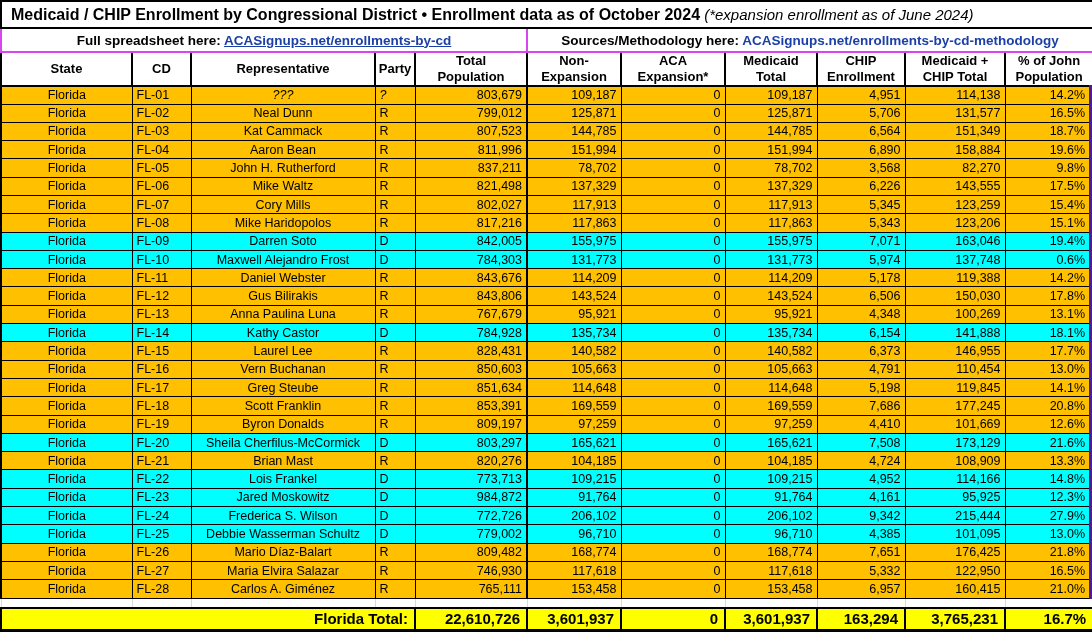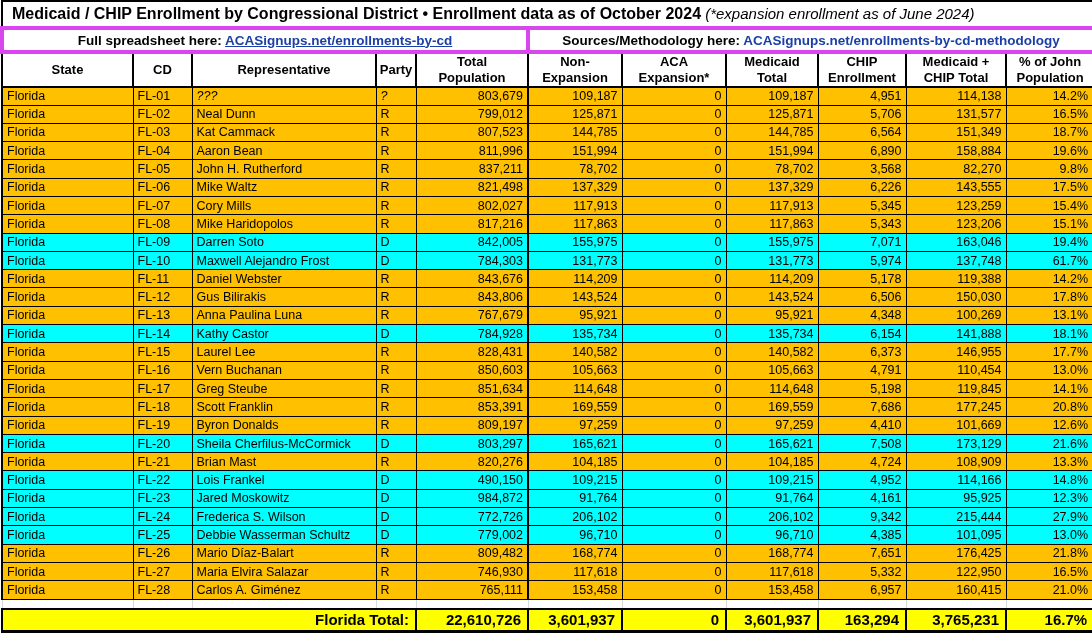--- a/index.html
+++ b/index.html
@@ -11,44 +11,44 @@
 
   
   .title-row td {
     border:2px solid #000; height:27px; padding:0 9px;
     font-size:16px; font-weight:bold; background:#fff; vertical-align:middle;
   }
   .title-note { font-weight:normal; font-style:italic; font-size:15px; }
 
   
   .link-row td {
-    border:4px solid #d946ef; height:24px; text-align:center; vertical-align:middle;
+    border:2px solid #d946ef; height:24px; text-align:center; vertical-align:middle;
     font-size:13.5px; font-weight:bold; background:#fff; padding:0 6px;
   }
   a.lnk { color:var(--link-blue,#1B3FA5); font-weight:bold; text-decoration:none; cursor:pointer; }
   a.lnk.underline { text-decoration:underline; }
 
   
   .head-row th {
     border:2px solid #000; height:33px; vertical-align:middle; text-align:center;
     font-size:13px; font-weight:bold; white-space:pre-line; line-height:1.22;
     background:#fff; padding:0 2px;
   }
 
   
   .data-row td {
     border:1px solid #000; height:18.3px; font-size:12.5px; vertical-align:middle;
     padding:0 4px;
   }
   .data-row td:first-child { border-left:2px solid #000; }
-  .data-row td:last-child  { border-right:4px solid #4c1d95; }
+  .data-row td:last-child  { border-right:8px solid #4c1d95; }
   .data-row td:nth-child(6), .head-row th:nth-child(6) { border-left:2px solid #000; }
   .row-r td { background:var(--orange,#FFC000); }
   .row-d td { background:var(--cyan,#00FFFF); }
-  .al { text-align:left; } .ac { text-align:left; } .ar { text-align:right; }
+  .al { text-align:center; } .ac { text-align:left; } .ar { text-align:right; }
   .unknown { font-style:italic; }
 
   
   .gap-row td { border:1px solid #d9d9d9; background:#fff; height:10px; }
 
   
   .total-row td {
     border:2px solid #000; border-bottom:3px solid #000; background:var(--yellow,#FFFF00);
     height:22px; font-size:15px; font-weight:bold; vertical-align:middle; padding:0 6px;
   }
@@ -223,21 +223,21 @@
           <td class="al">Florida</td>
           <td class="ac">FL-10</td>
           <td class="al">Maxwell Alejandro Frost</td>
           <td class="ac">D</td>
           <td class="ar">784,303</td>
           <td class="ar">131,773</td>
           <td class="ar">0</td>
           <td class="ar">131,773</td>
           <td class="ar">5,974</td>
           <td class="ar">137,748</td>
-          <td class="ar">61.7%</td>
+          <td class="ar">0.6%</td>
         </tr>
         <tr class="data-row row-r">
           <td class="al">Florida</td>
           <td class="ac">FL-11</td>
           <td class="al">Daniel Webster</td>
           <td class="ac">R</td>
           <td class="ar">843,676</td>
           <td class="ar">114,209</td>
           <td class="ar">0</td>
           <td class="ar">114,209</td>
@@ -373,21 +373,21 @@
           <td class="ar">104,185</td>
           <td class="ar">4,724</td>
           <td class="ar">108,909</td>
           <td class="ar">13.3%</td>
         </tr>
         <tr class="data-row row-d">
           <td class="al">Florida</td>
           <td class="ac">FL-22</td>
           <td class="al">Lois Frankel</td>
           <td class="ac">D</td>
-          <td class="ar">490,150</td>
+          <td class="ar">773,713</td>
           <td class="ar">109,215</td>
           <td class="ar">0</td>
           <td class="ar">109,215</td>
           <td class="ar">4,952</td>
           <td class="ar">114,166</td>
           <td class="ar">14.8%</td>
         </tr>
         <tr class="data-row row-d">
           <td class="al">Florida</td>
           <td class="ac">FL-23</td>

